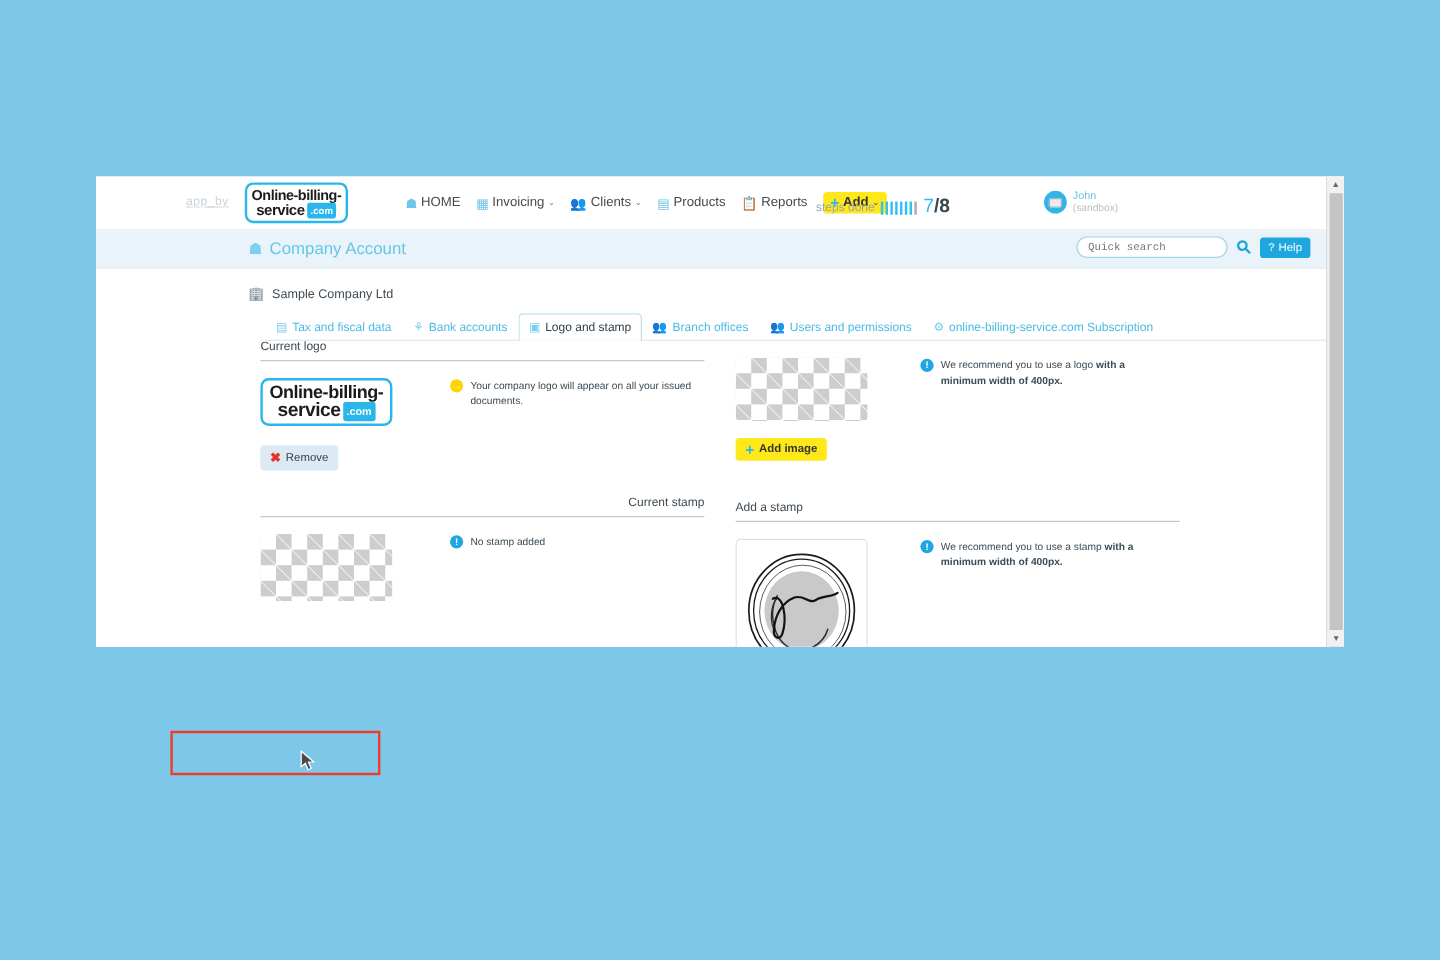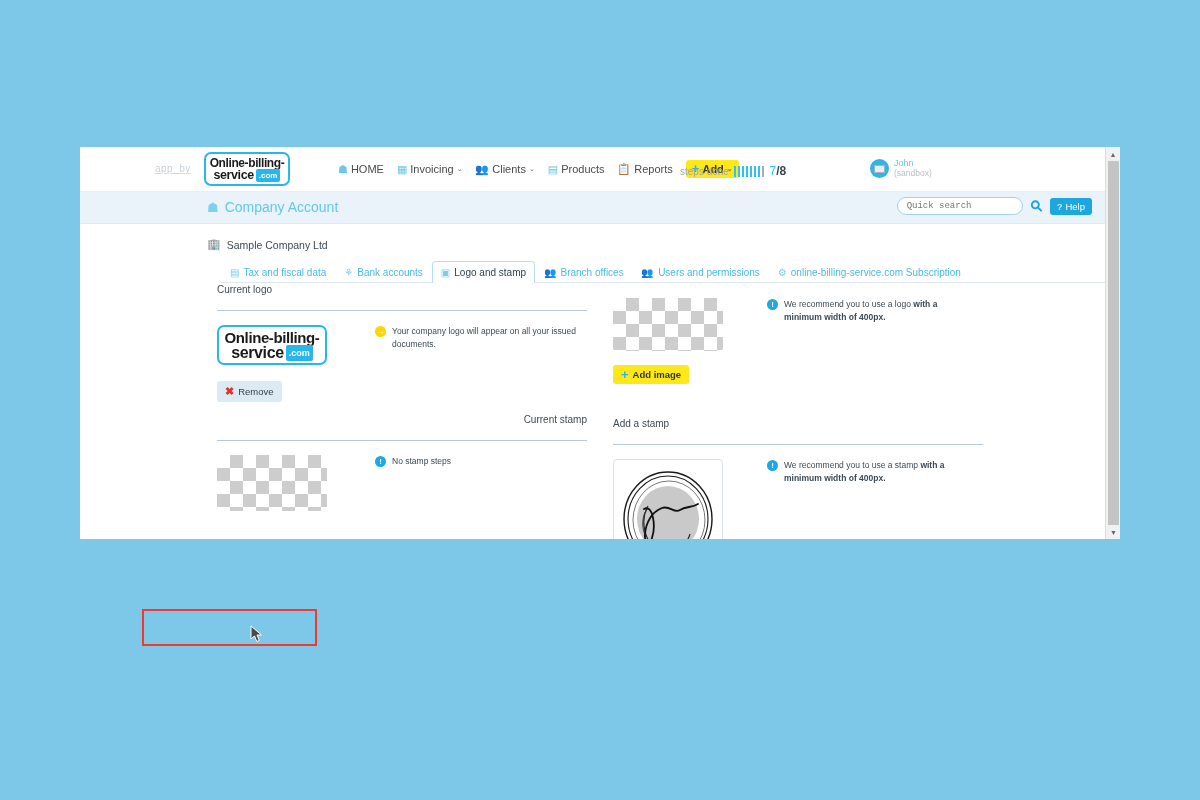--- a/index.html
+++ b/index.html
@@ -54,21 +54,21 @@
     display: flex; align-items: center; gap: 3px; font-weight: bold; color: #333;
   }
   .nav-add .plus { color: #29b6ea; font-size: 13px; font-weight: bold; line-height: 10px;}
   .steps {
     position: absolute; left: 600px; top: 17px;
     display: flex; align-items: center; gap: 5px; font-size: 10px; color: #9aa4ab;
   }
   .bars { display: flex; gap: 1.5px; }
   .bar { width: 2.5px; height: 11px; background: #2fc1f0; }
   .bar.off { background: #9fb0bb; }
-  .steps .cnt { font-size: 12px; font-weight: normal; color: #2fc1f0; }
+  .steps .cnt { font-size: 16px; font-weight: normal; color: #2fc1f0; }
   .steps .cnt b { color: #3b4750; }
   .user {
     position: absolute; left: 790px; top: 12px;
     display: flex; align-items: flex-end; gap: 5px;
   }
   .avatar {
     width: 19px; height: 19px; border-radius: 50%;
     background: #34b4e4; position: relative;
     display: flex; align-items: center; justify-content: center;
   }
@@ -130,21 +130,21 @@
     color: #33414a; background: #fff;
     border-color: #b8dff0; border-radius: 4px 4px 0 0;
   }
   .panes {
     position: absolute; left: 0; top: 60px; width: 100%;
   }
   .col { position: absolute; }
   .col-l { left: 137px; width: 370px; }
   .col-r { left: 533px; width: 370px; }
   .sec-title {
-    font-size: 10px; color: #3f4a52; padding-bottom: 15px;
+    font-size: 10px; color: #3f4a52; padding-bottom: 5px;
     border-bottom: 1px solid #b9c9d6;
   }
   .sec-body { display: flex; margin-top: 14px; }
   .thumb-logo {
     width: 110px; height: 40px; flex: 0 0 auto;
     border: 2px solid #29b6ea; border-radius: 7px;
     background: #fff; display: flex; flex-direction: column;
     align-items: center; justify-content: center;
   }
   .thumb-logo .brand-l1 { font-size: 15px; line-height: 15px; }
@@ -362,21 +362,21 @@
           <span>Add image</span>
         </button>
       </div>
 
       <div class="col col-l" style="top:130px;text-align:right;">
         <div class="sec-title">Current stamp</div>
         <div class="sec-body">
           <div class="checker sq"></div>
           <div class="note">
             <span class="icn-circle icn-info">!</span>
-            <span>No stamp steps</span>
+            <span>No stamp added</span>
           </div>
         </div>
       </div>
 
       <div class="col col-r" style="top:134px;">
         <div class="sec-title">Add a stamp</div>
         <div class="sec-body">
           <div class="stampbox">
             <svg width="100" height="110" viewBox="0 0 100 110">
               <ellipse cx="50" cy="55" rx="31" ry="33" fill="#c9c9c9"></ellipse>

